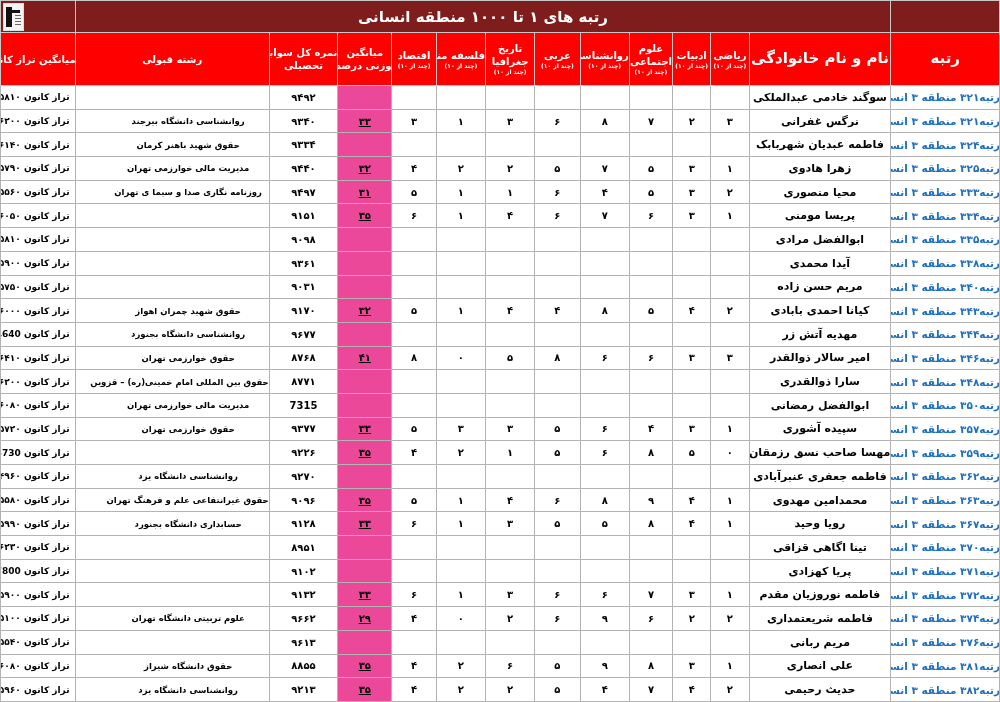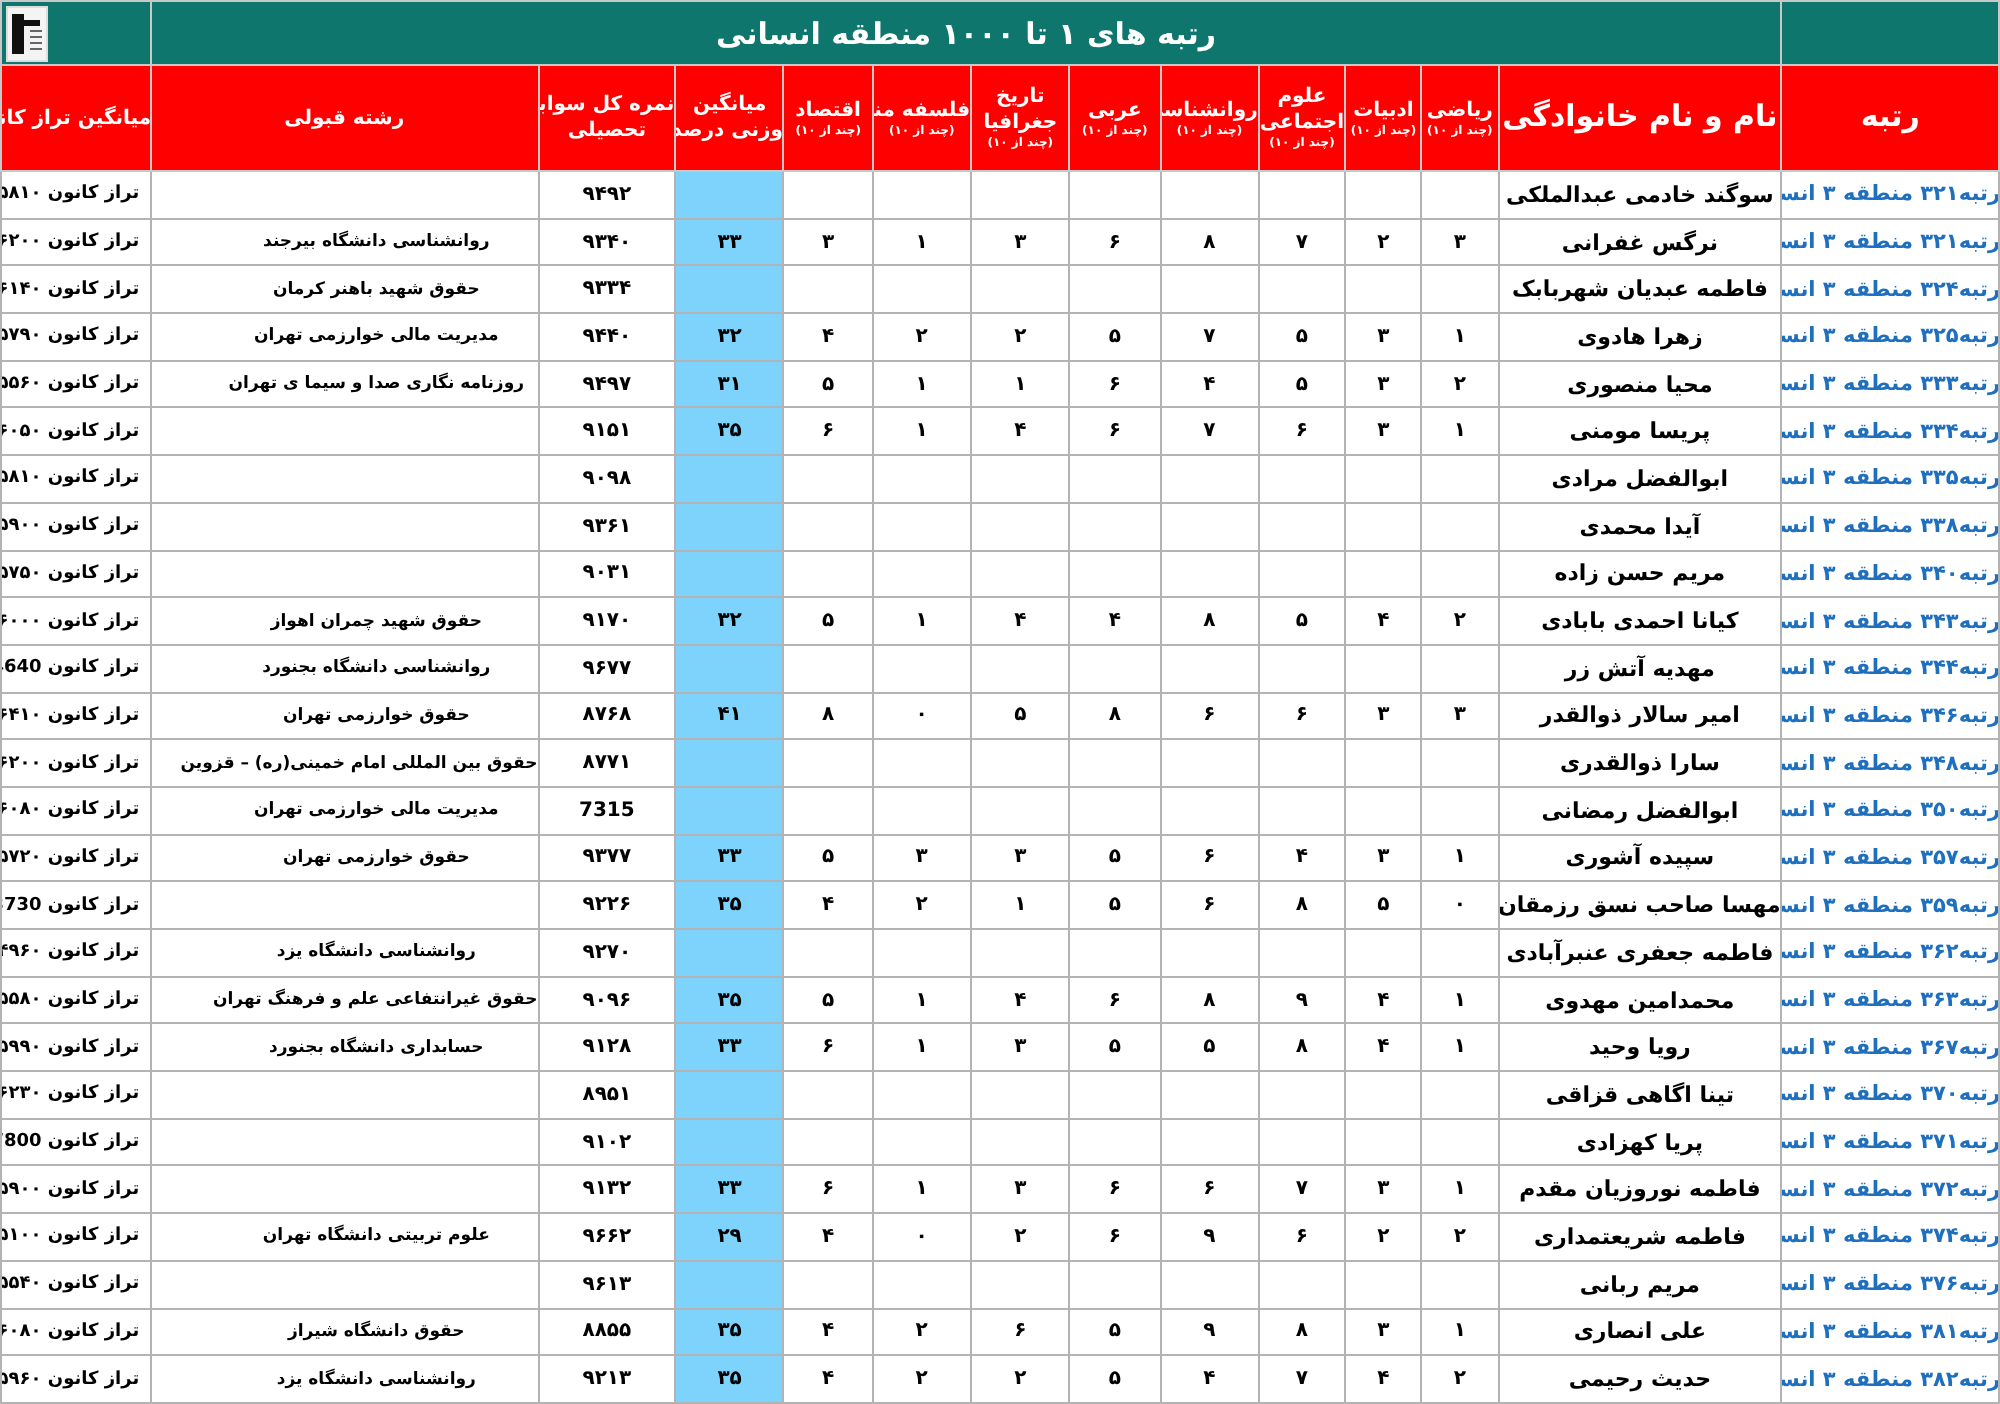--- a/index.html
+++ b/index.html
@@ -1,29 +1,29 @@
 <!DOCTYPE html>
 <html><head>
   <meta charset="utf-8">
   <style>
     html, body { margin: 0; padding: 0; background: #ffffff; }
     body { width: 1000px; height: 702px; overflow: hidden; font-family: "DejaVu Sans", sans-serif; }
     .sheet { position: relative; width: 1000px; height: 702px; direction: rtl; }
     table { border-collapse: collapse; width: 1000px; table-layout: fixed; direction: rtl; }
     td, th { border: 1px solid #b3b3b3; padding: 0; text-align: center; vertical-align: middle; overflow: hidden; white-space: nowrap; }
-    .title-row td { background: #0f766e; height: 31px; border-color: #c8c8c8; }
+    .title-row td { background: #7f1d1d; height: 31px; border-color: #c8c8c8; }
     .title-text { color: #ffffff; font-weight: bold; font-size: 15px; }
     .head-row th { background: #ff0000; color: #ffffff; font-weight: bold; height: 52px; border-color: #c8c8c8; line-height: 1.3; }
     .h-big { font-size: 15px; }
     .h-mid { font-size: 10px; }
     .h-sub { font-size: 6px; display: block; font-weight: bold; }
     .data-row td { height: 22.7px; font-size: 10px; font-weight: bold; color: #000; background: #fff; }
     .data-row td.rank { color: #1f6fbf; font-size: 10.5px; }
     .data-row td.name { font-size: 11px; text-align: center; }
-    .data-row td.avg { background: #7dd3fc; }
+    .data-row td.avg { background: #ec4899; text-decoration: underline; }
     .data-row td.field { font-size: 8.5px; padding-left: 32px; }
     .data-row td.taraz { font-size: 9px; text-align: center; padding-right: 6px; }
     .logo { position: absolute; left: 3px; top: 3px; width: 19px; height: 26px; background: #f4f4f4; border: 1px solid #ddd; }
     .logo .fig { position: absolute; left: 2px; top: 3px; width: 6px; height: 20px; background: #111; }
     .logo .bar { position: absolute; left: 5px; top: 6px; width: 11px; height: 3px; background: #111; }
     .logo .lines { position: absolute; left: 11px; top: 11px; width: 6px; height: 12px; background: repeating-linear-gradient(#666 0 1px, transparent 1px 3px); }
   </style>
 </head>
 <body>
 

